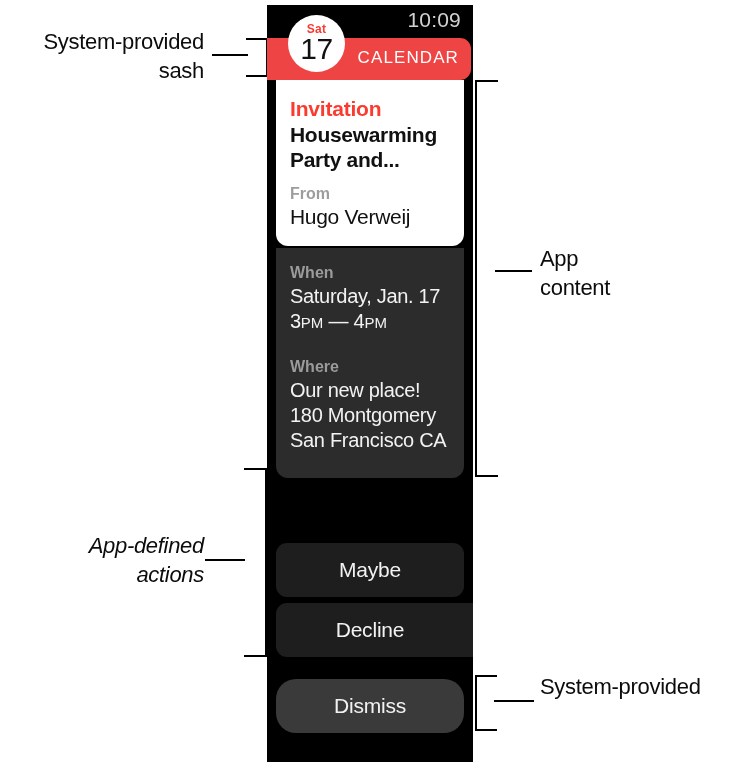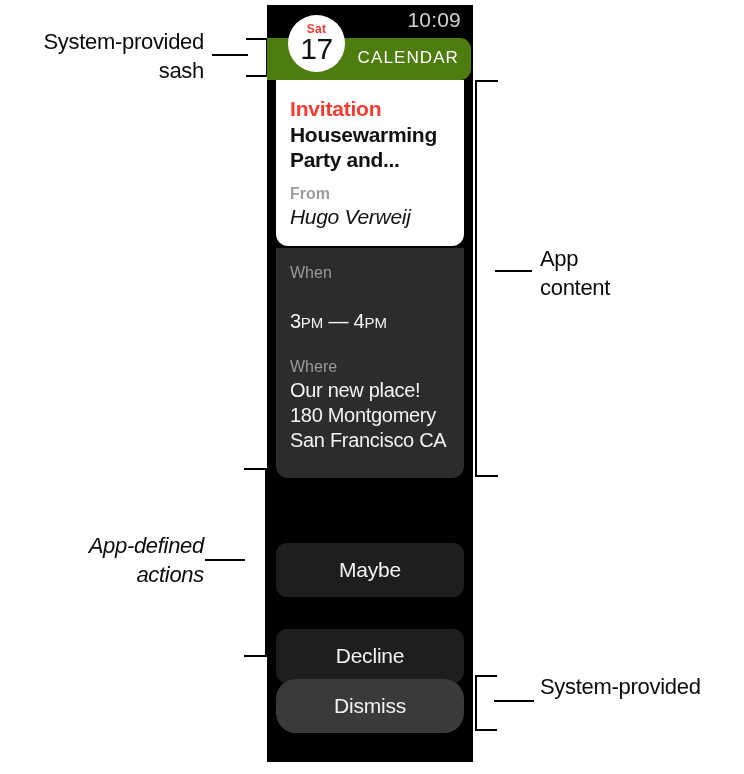--- a/index.html
+++ b/index.html
@@ -46,21 +46,21 @@
     margin-left: 8px;
   }
 
   
   #app-sash {
     position: absolute;
     left: 0;
     top: 33px;
     width: 204px;
     height: 42px;
-    background: #4d7c0f;
+    background: #ef4444;
     border-top-right-radius: 11px;
     border-bottom-right-radius: 11px;
   }
   #app-sash-label {
     position: absolute;
     right: 12px;
     top: 10px;
     color: #ffffff;
     font-size: 17px;
     letter-spacing: 1.1px;
@@ -141,40 +141,39 @@
     font-weight: 700;
   }
   #from-value {
     position: absolute;
     left: 14px;
     top: 125px;
     color: #111111;
     font-size: 21px;
     font-weight: 400;
     letter-spacing: -0.3px;
-    font-style: italic;
   }
 
   
   #details-panel {
     position: absolute;
     left: 9px;
     top: 243px;
     width: 188px;
     height: 230px;
     background: #2c2c2c;
     border-bottom-left-radius: 12px;
     border-bottom-right-radius: 12px;
   }
   .detail-label {
     position: absolute;
     left: 14px;
     color: #9b9b9b;
     font-size: 16px;
-    font-weight: 400;
+    font-weight: 700;
   }
   .detail-value {
     position: absolute;
     left: 14px;
     width: 172px;
     color: #f2f2f2;
     font-size: 20px;
     font-weight: 400;
     line-height: 25px;
     letter-spacing: -0.3px;
@@ -203,21 +202,21 @@
     top: 15px;
     width: 188px;
     text-align: center;
     color: #f2f2f2;
     font-size: 21px;
     font-weight: 400;
     letter-spacing: -0.2px;
   }
   #action-accept  { top: 476px; }
   #action-maybe   { top: 538px; }
-  #action-decline { top: 624px; }
+  #action-decline { top: 598px; padding-left: 42px; }
 
   #dismiss-button {
     position: absolute;
     left: 9px;
     top: 674px;
     width: 188px;
     height: 54px;
     background: #3a3a3a;
     border-radius: 20px;
   }
@@ -322,21 +321,21 @@
   <div id="invitation-card">
     <div id="invitation-kind">Invitation</div>
     <div id="invitation-title">Housewarming Party and...</div>
     <div id="from-label">From</div>
     <div id="from-value">Hugo Verweij</div>
   </div>
 
   <div id="details-panel">
     <div class="detail-label" id="when-label">When</div>
     <div class="detail-value" id="when-value">
-      <br>
+      <span>Saturday, Jan. 17</span><br>
       <span>3</span><span class="ampm">PM</span><span> — </span><span>4</span><span class="ampm">PM</span>
     </div>
 
     <div class="detail-label" id="where-label">Where</div>
     <div class="detail-value" id="where-value">
       <span>Our new place!</span><br>
       <span>180 Montgomery</span><br>
       <span>San Francisco CA</span>
     </div>
   </div>

